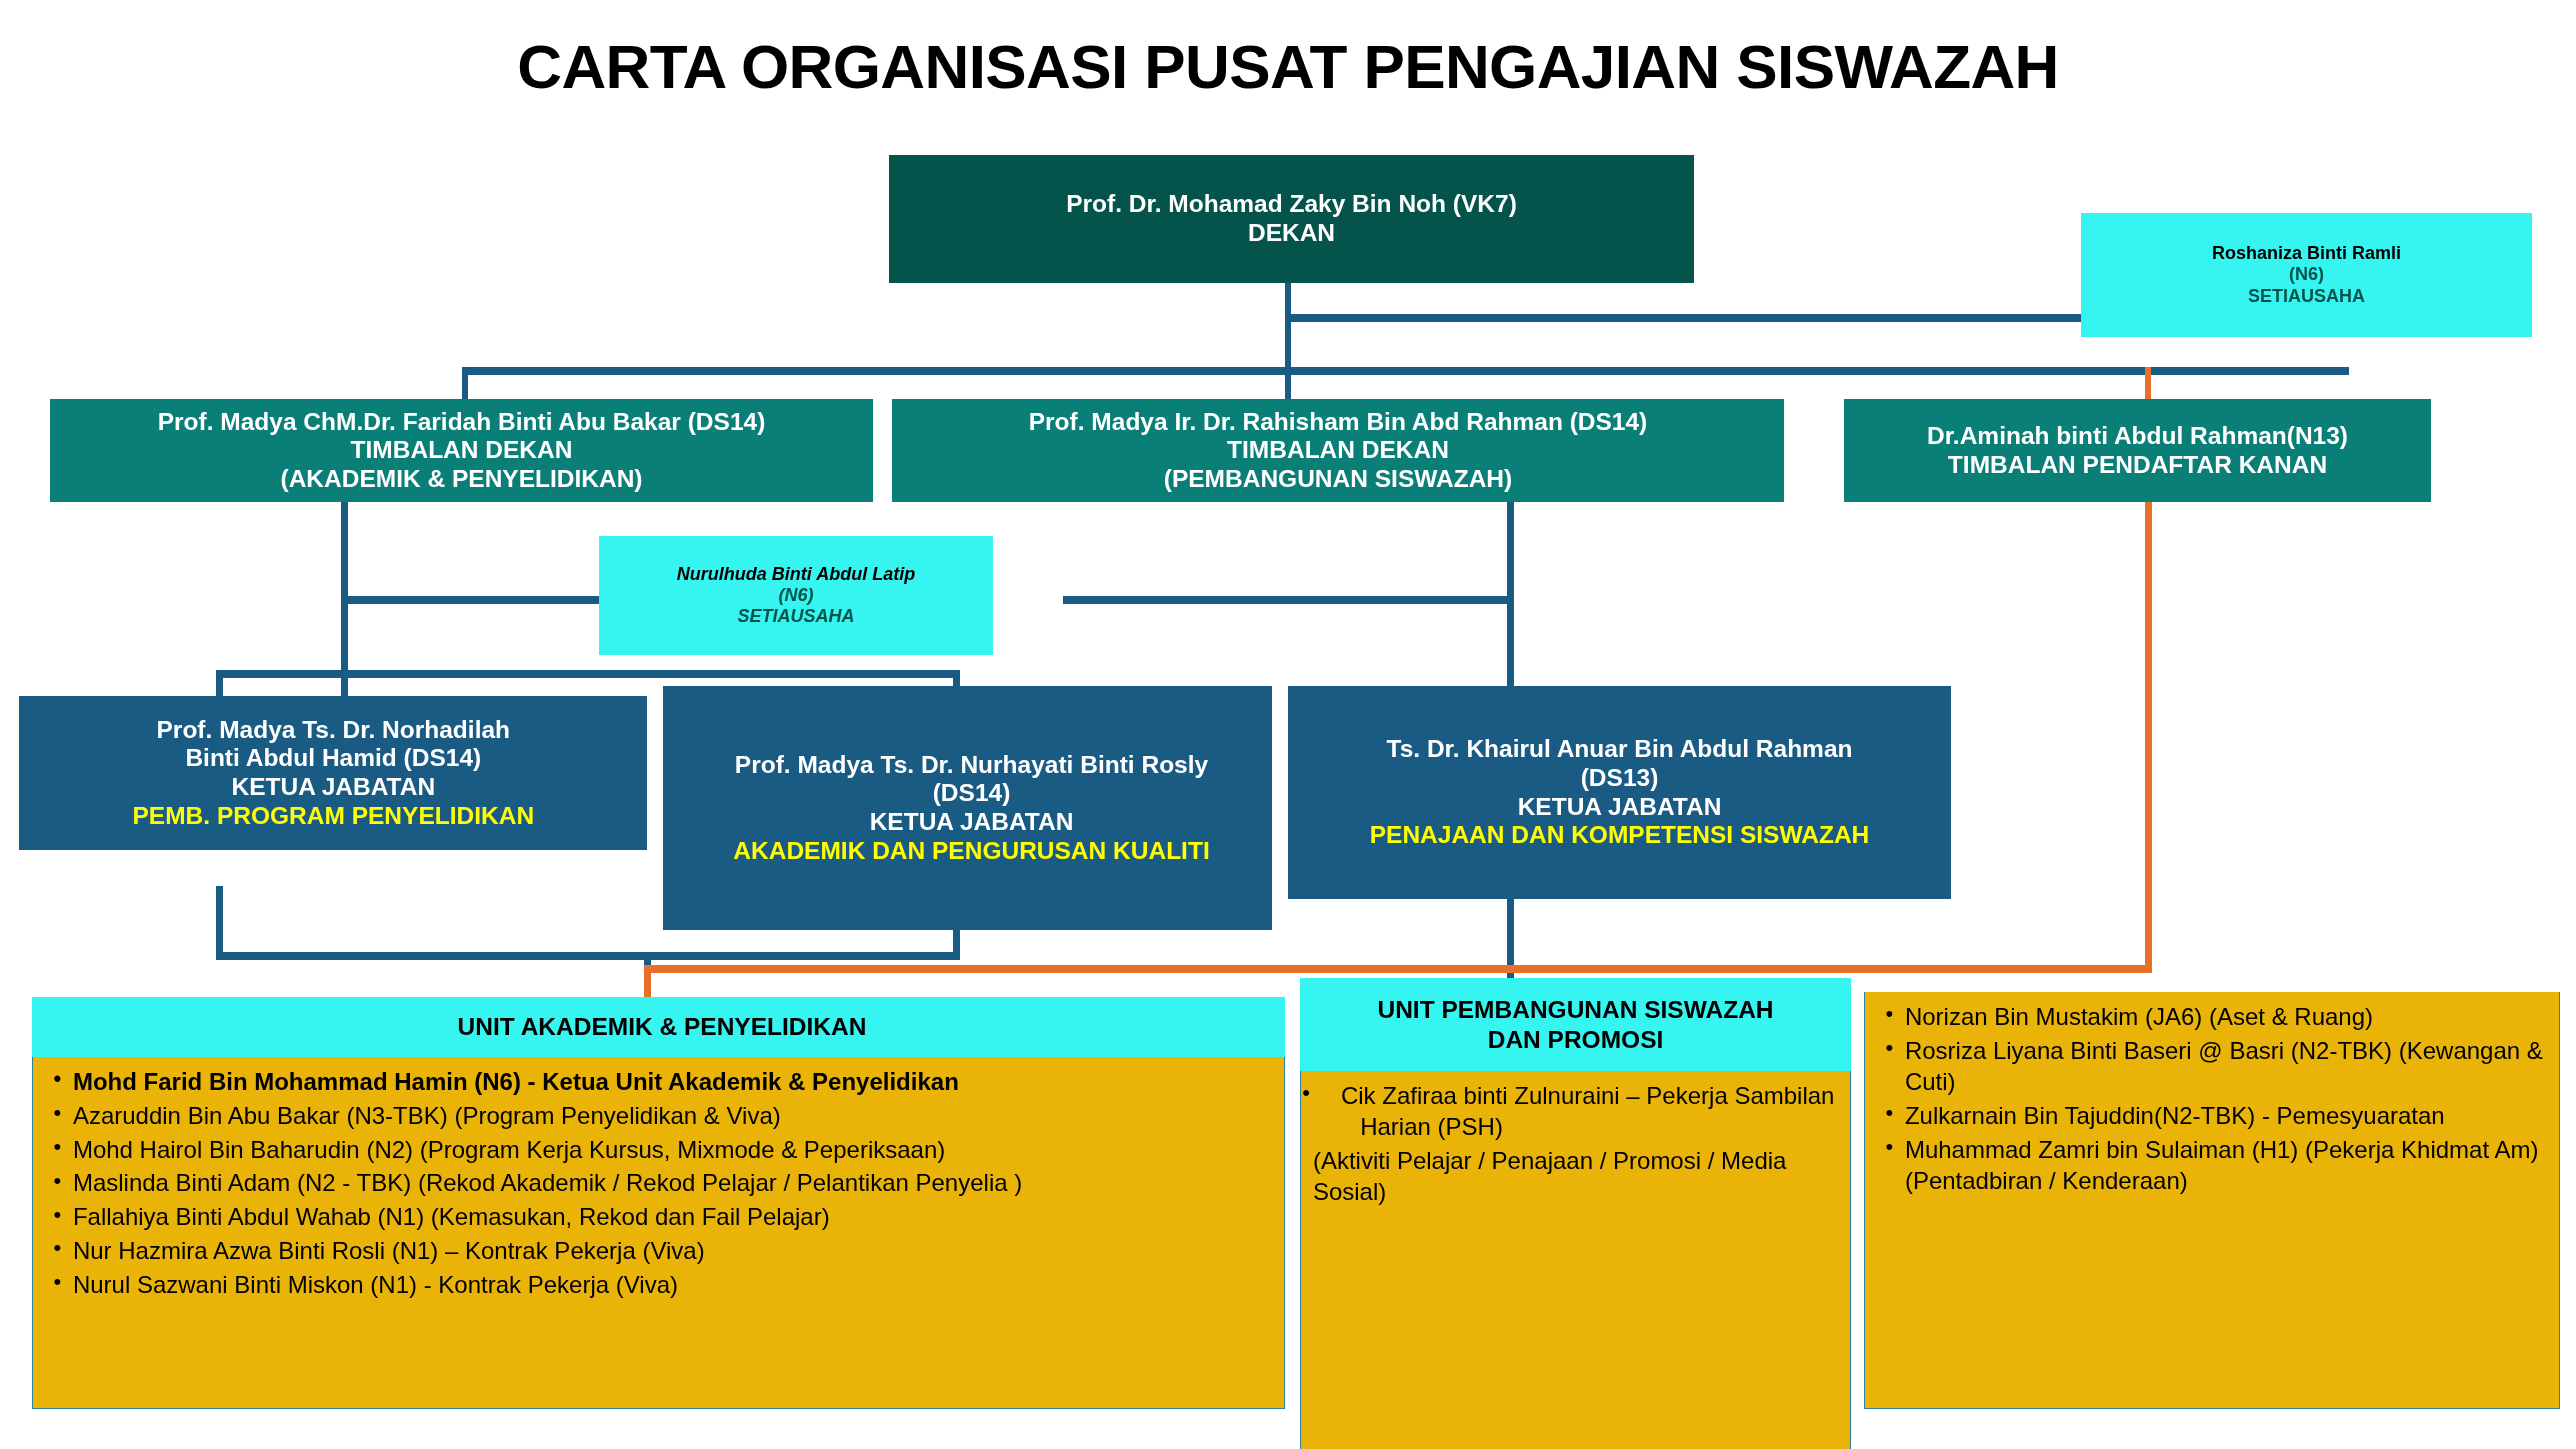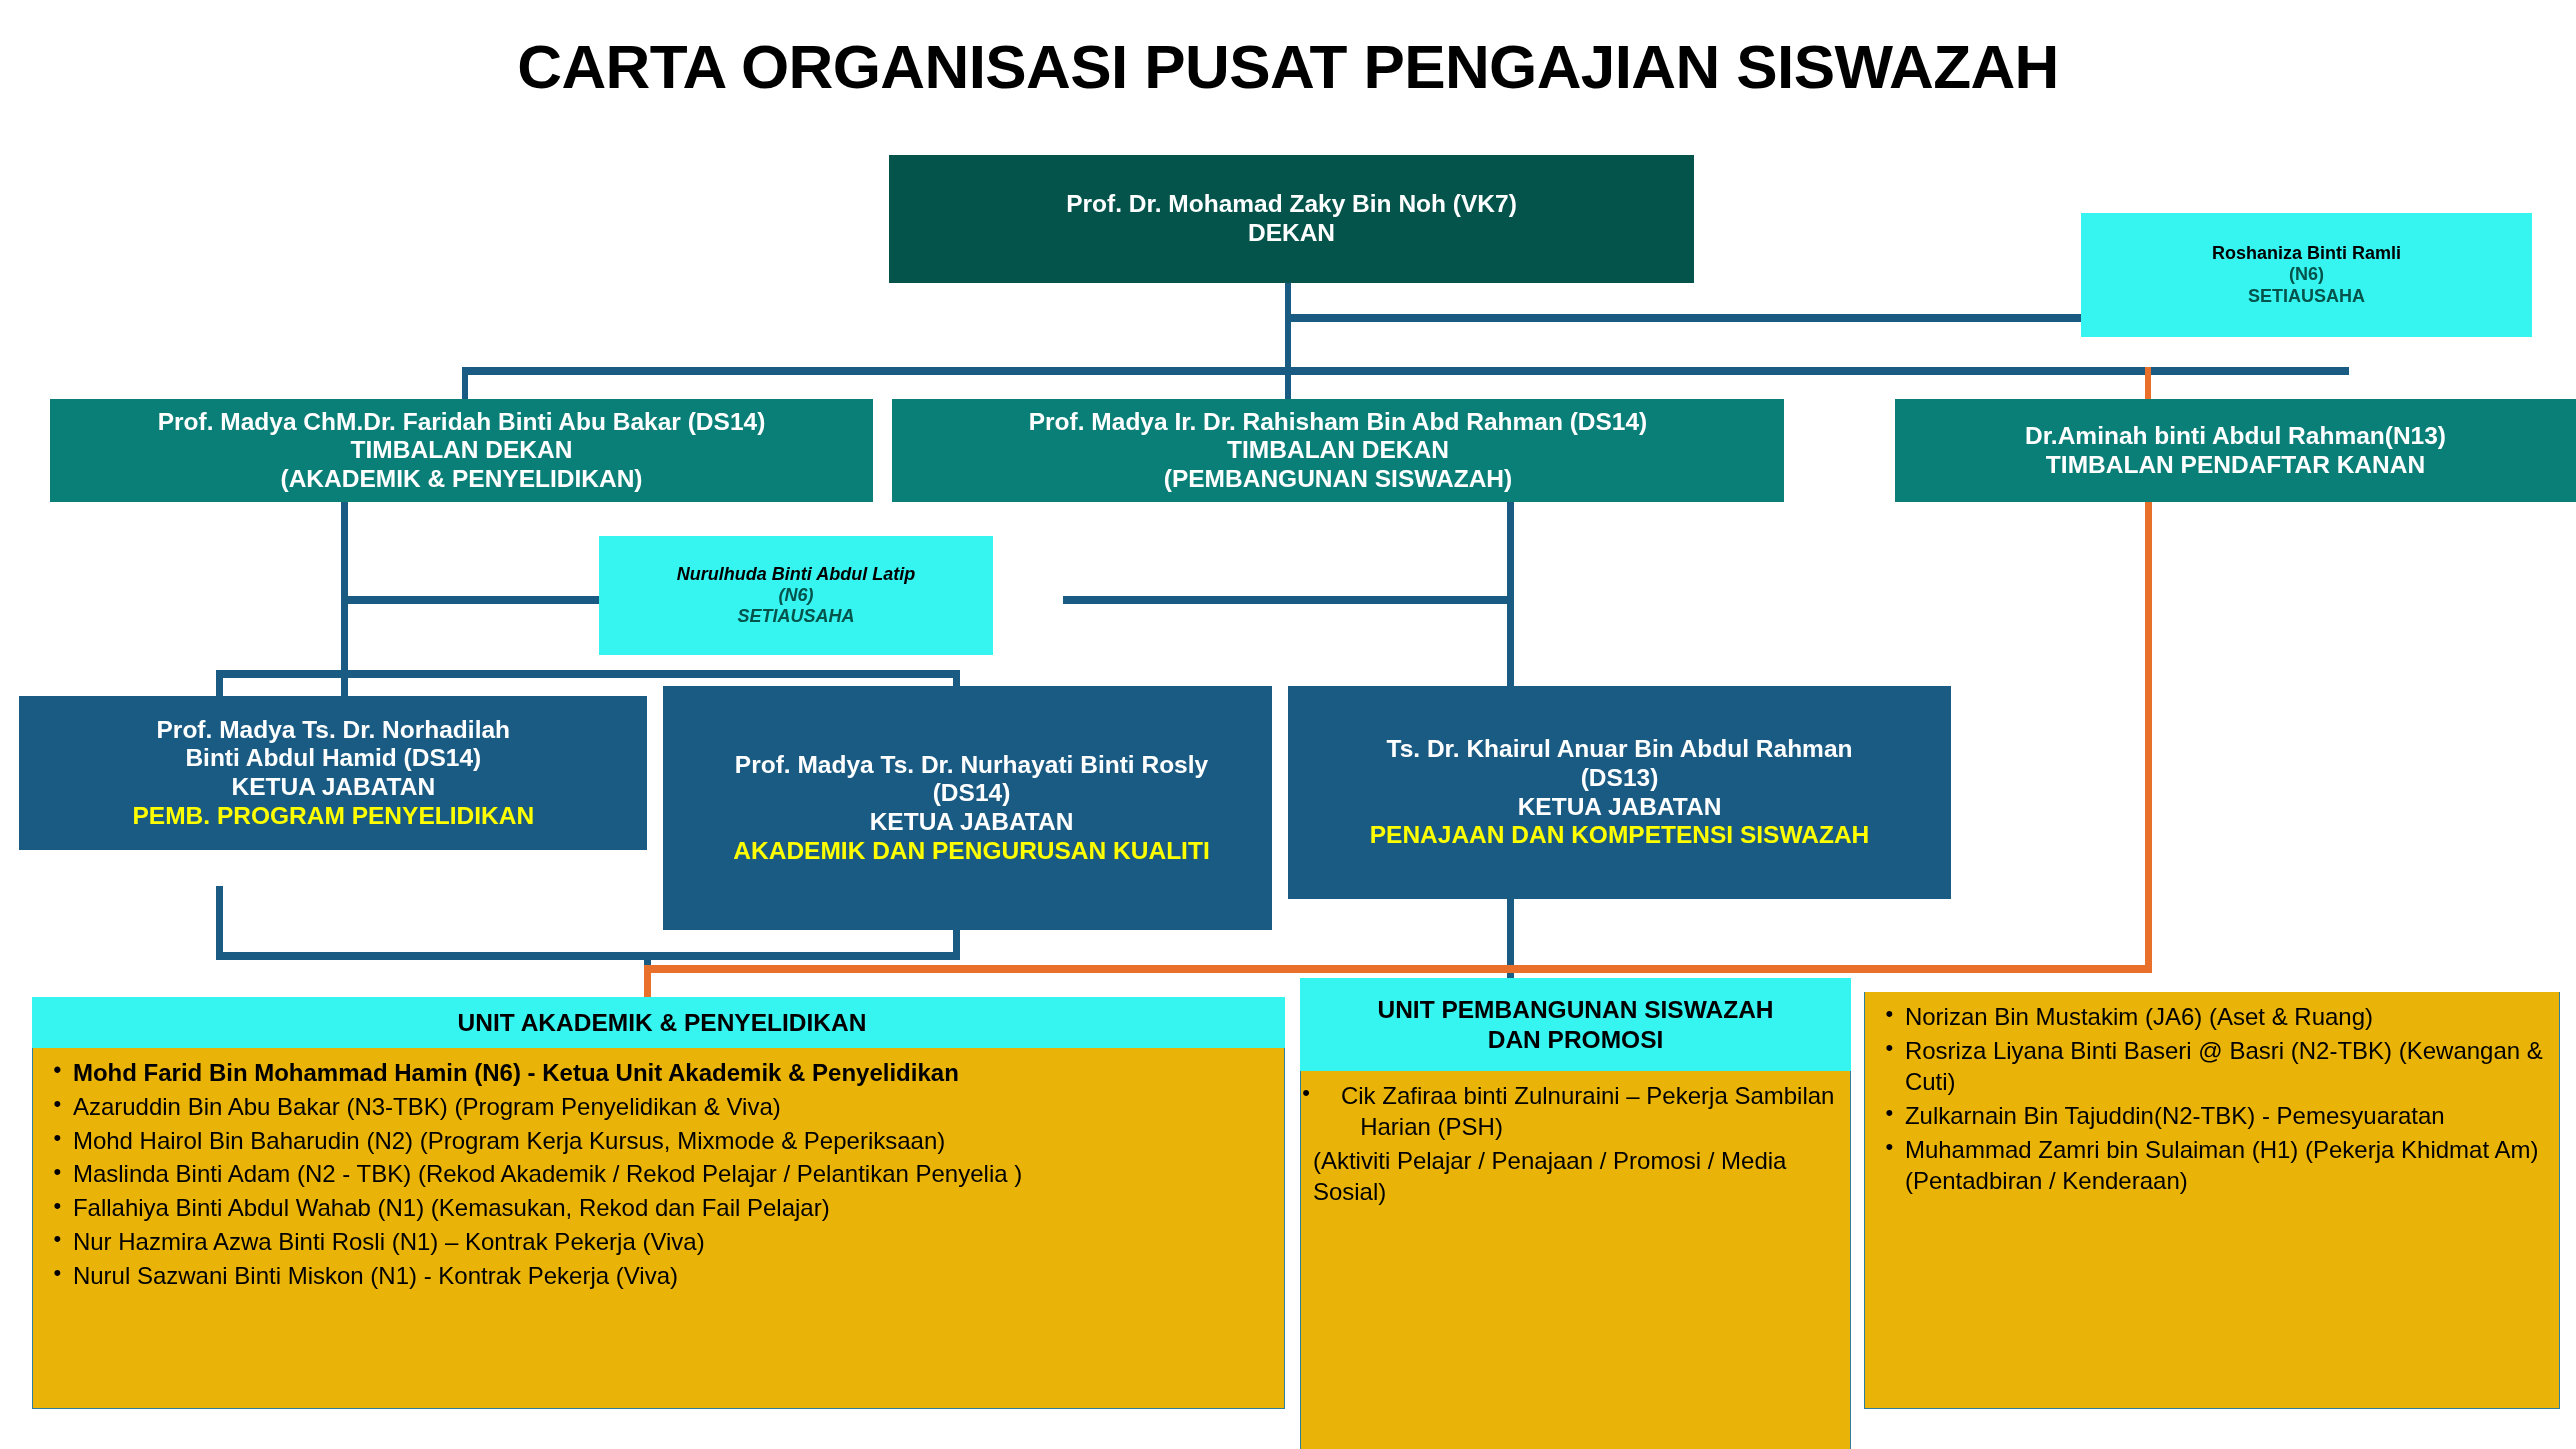--- a/index.html
+++ b/index.html
@@ -194,21 +194,21 @@
     <div>TIMBALAN DEKAN</div>
     <div>(AKADEMIK &amp; PENYELIDIKAN)</div>
   </div>
 
   <div class="node node-deputy" style="left:892px; top:399px; width:892px; height:103px;">
     <div>Prof. Madya Ir. Dr. Rahisham Bin Abd Rahman (DS14)</div>
     <div>TIMBALAN DEKAN</div>
     <div>(PEMBANGUNAN SISWAZAH)</div>
   </div>
 
-  <div class="node node-deputy" style="left:1895px; top:399px; width:681px; height:103px;">
+  <div class="node node-deputy" style="left:1844px; top:399px; width:587px; height:103px;">
     <div>Dr.Aminah binti Abdul Rahman(N13)</div>
     <div>TIMBALAN PENDAFTAR KANAN</div>
   </div>
 
   <div class="node node-sec" style="left:599px; top:536px; width:394px; height:119px;font-style:italic;">
     <div class="sec-name">Nurulhuda Binti Abdul Latip</div>
     <div class="sec-grade">(N6)</div>
     <div class="sec-role">SETIAUSAHA</div>
   </div>
 
@@ -227,21 +227,21 @@
   </div>
 
   <div class="node node-head" style="left:1288px; top:686px; width:663px; height:213px;">
     <div>Ts. Dr. Khairul Anuar Bin Abdul Rahman</div>
     <div>(DS13)</div>
     <div>KETUA JABATAN</div>
     <div class="head-dept">PENAJAAN DAN KOMPETENSI SISWAZAH</div>
   </div>
 
   <div class="unit" style="left:32px; top:997px; width:1253px; height:412px;">
-    <div class="unit-header" style="height:51px;padding-left:7px;">
+    <div class="unit-header" style="height:60px;padding-left:7px;">
       <span>UNIT AKADEMIK &amp; PENYELIDIKAN</span>
     </div>
     <div class="unit-body">
       <ul>
         <li class="bold">Mohd Farid Bin Mohammad Hamin (N6) -  Ketua Unit Akademik &amp; Penyelidikan</li>
         <li>Azaruddin Bin Abu Bakar (N3-TBK) (Program Penyelidikan &amp; Viva)</li>
         <li>Mohd Hairol Bin Baharudin (N2)  (Program Kerja Kursus, Mixmode &amp; Peperiksaan)</li>
         <li>Maslinda Binti Adam (N2 - TBK) (Rekod Akademik / Rekod Pelajar / Pelantikan Penyelia )</li>
         <li>Fallahiya Binti Abdul Wahab (N1) (Kemasukan, Rekod dan Fail Pelajar)</li>
         <li>Nur Hazmira Azwa Binti Rosli (N1) – Kontrak Pekerja  (Viva)</li>

